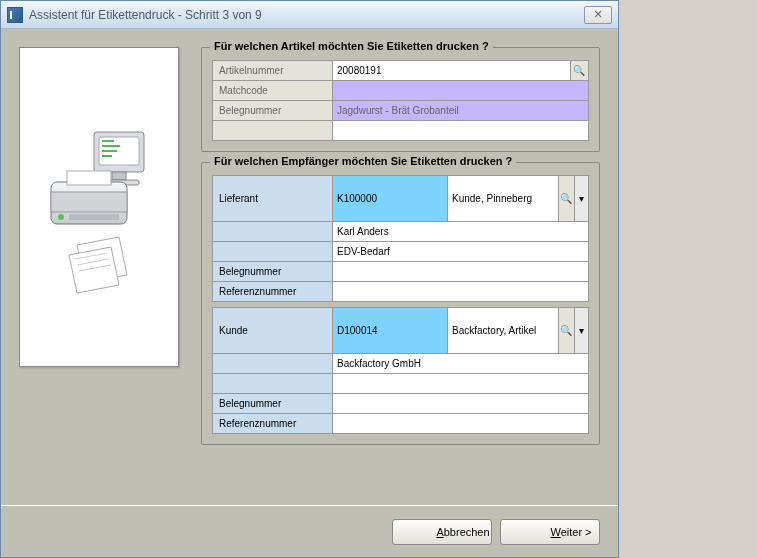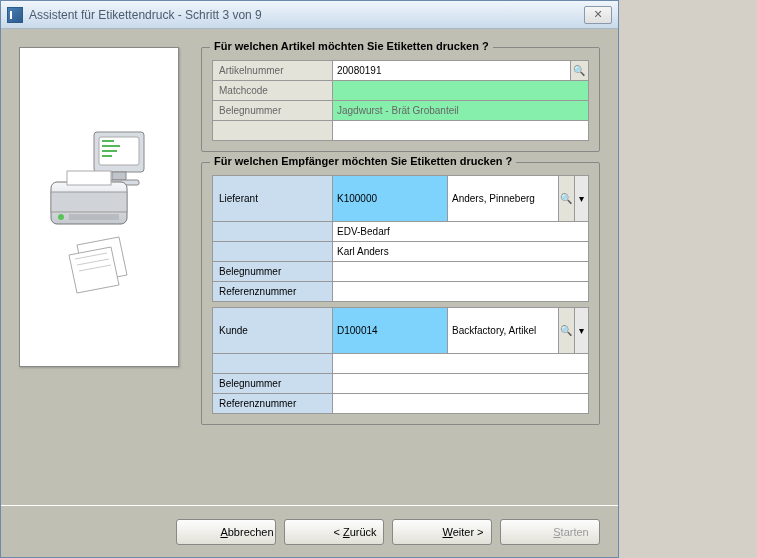--- a/index.html
+++ b/index.html
@@ -124,21 +124,21 @@
       background: #e4e3da;
       color: #666;
       padding: 0 6px;
       width: 120px;
     }
     .value-cell {
       background: #fff;
       padding: 0 4px;
     }
     .value-cell-gray {
-      background: #86efac;
+      background: #c4b5fd;
       color: #666;
       padding: 0 4px;
     }
     .value-cell-split1 {
       background: #7dd3fc;
       padding: 17px 4px;
       width: 115px;
     }
     .value-cell-split2 {
       background: #fff;
@@ -266,31 +266,31 @@
       </div>
 
       <div class="groupbox">
         <div class="groupbox-title">Für welchen Empfänger möchten Sie Etiketten drucken ?</div>
 
         <table class="field-table">
           <tbody>
               <tr>
             <td class="label-cell">Lieferant</td>
             <td class="value-cell-split1">K100000</td>
-            <td class="value-cell-split2">Anders, Pinneberg</td>
+            <td class="value-cell-split2">Kunde, Pinneberg</td>
             <td class="search-btn" style="width:16px">🔍</td>
             <td class="dropdown-btn">▾</td>
           </tr>
           <tr>
             <td class="label-cell-empty"></td>
+            <td class="value-cell" colspan="4">Karl Anders</td>
+          </tr>
+          <tr>
+            <td class="label-cell-empty"></td>
             <td class="value-cell" colspan="4">EDV-Bedarf</td>
-          </tr>
-          <tr>
-            <td class="label-cell-empty"></td>
-            <td class="value-cell" colspan="4">Karl Anders</td>
           </tr>
           <tr>
             <td class="label-cell">Belegnummer</td>
             <td class="value-cell" colspan="4"></td>
           </tr>
           <tr>
             <td class="label-cell">Referenznummer</td>
             <td class="value-cell" colspan="4"></td>
           </tr>
 
@@ -300,36 +300,38 @@
 
           <tr>
             <td class="label-cell">Kunde</td>
             <td class="value-cell-split1">D100014</td>
             <td class="value-cell-split2">Backfactory, Artikel</td>
             <td class="search-btn" style="width:16px">🔍</td>
             <td class="dropdown-btn">▾</td>
           </tr>
           <tr>
             <td class="label-cell-empty"></td>
+            <td class="value-cell" colspan="4">Backfactory GmbH</td>
+          </tr>
+          <tr>
+            <td class="label-cell-empty"></td>
             <td class="value-cell" colspan="4"></td>
           </tr>
           <tr>
             <td class="label-cell">Belegnummer</td>
             <td class="value-cell" colspan="4"></td>
           </tr>
           <tr>
             <td class="label-cell">Referenznummer</td>
             <td class="value-cell" colspan="4"></td>
           </tr>
         </tbody>
           </table>
       </div>
 
     </div>
   </div>
 
   <div class="button-area">
     <button class="wiz-btn"><u>A</u><span>bbrechen</span></button>
-    <button class="wiz-btn">&lt; <u>Z</u><span>urück</span></button>
     <button class="wiz-btn"><u>W</u><span>eiter &gt;</span></button>
-    <button class="wiz-btn" disabled=""><u>S</u><span>tarten</span></button>
   </div>
 </div>
 
 </body></html>

